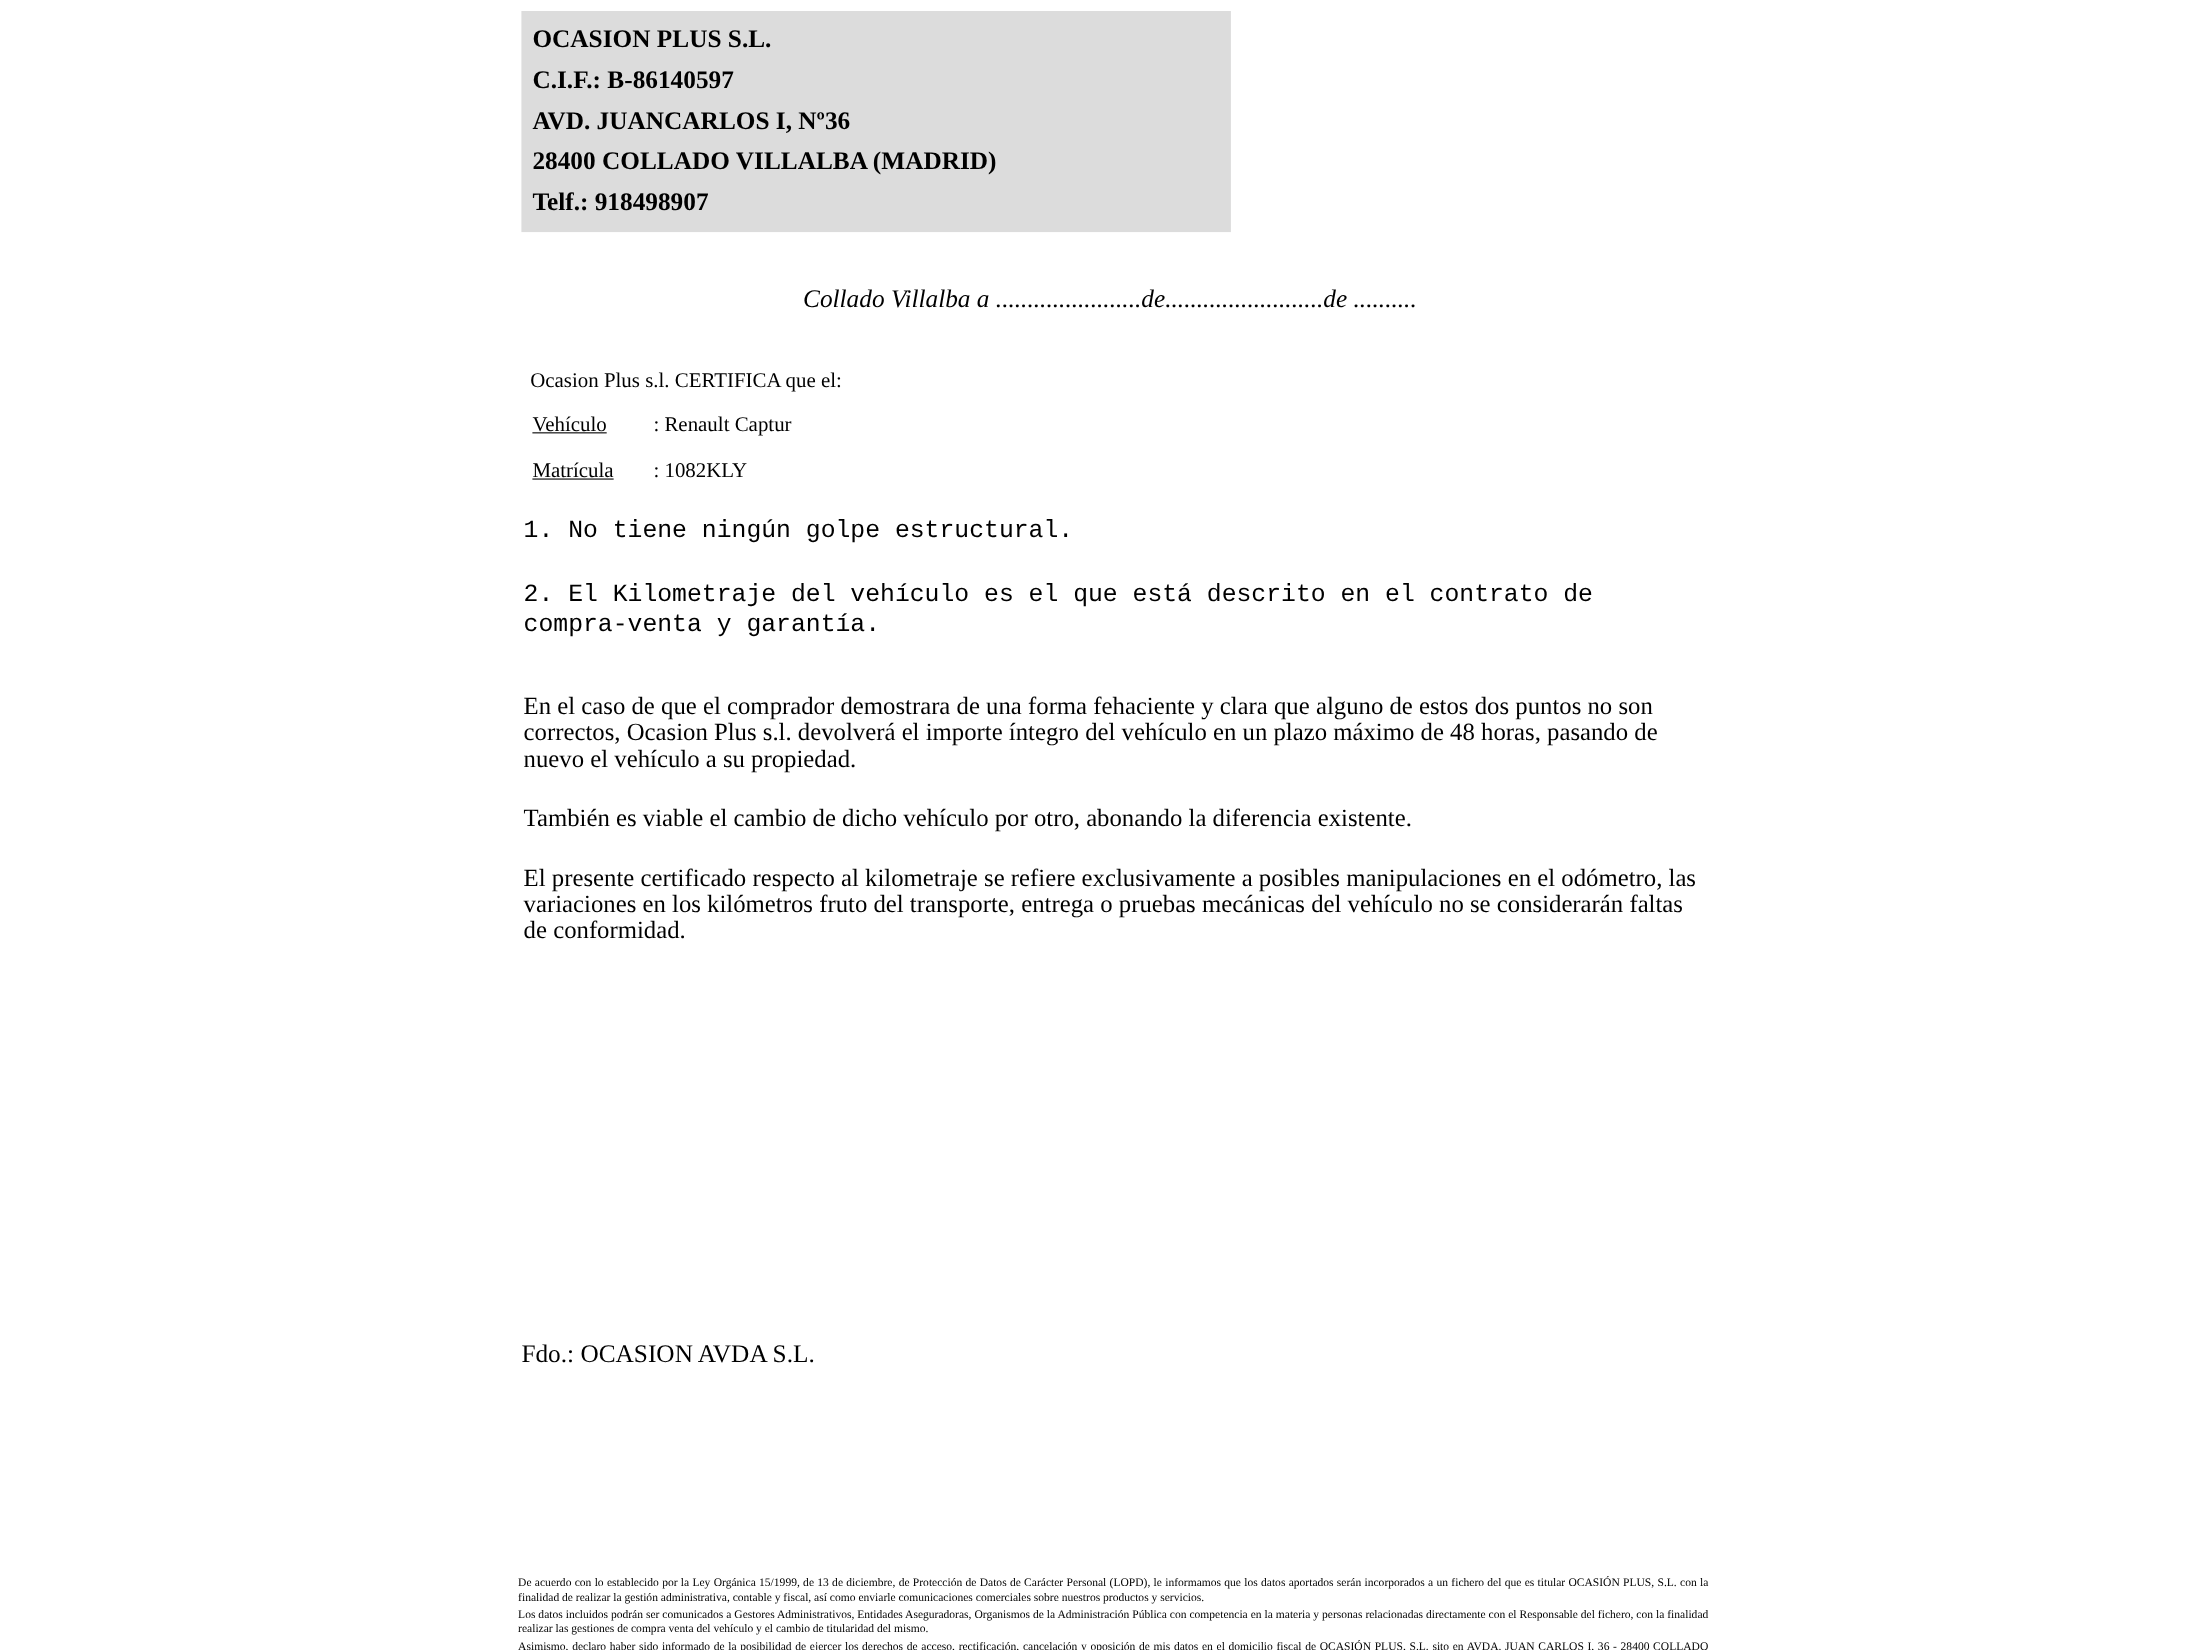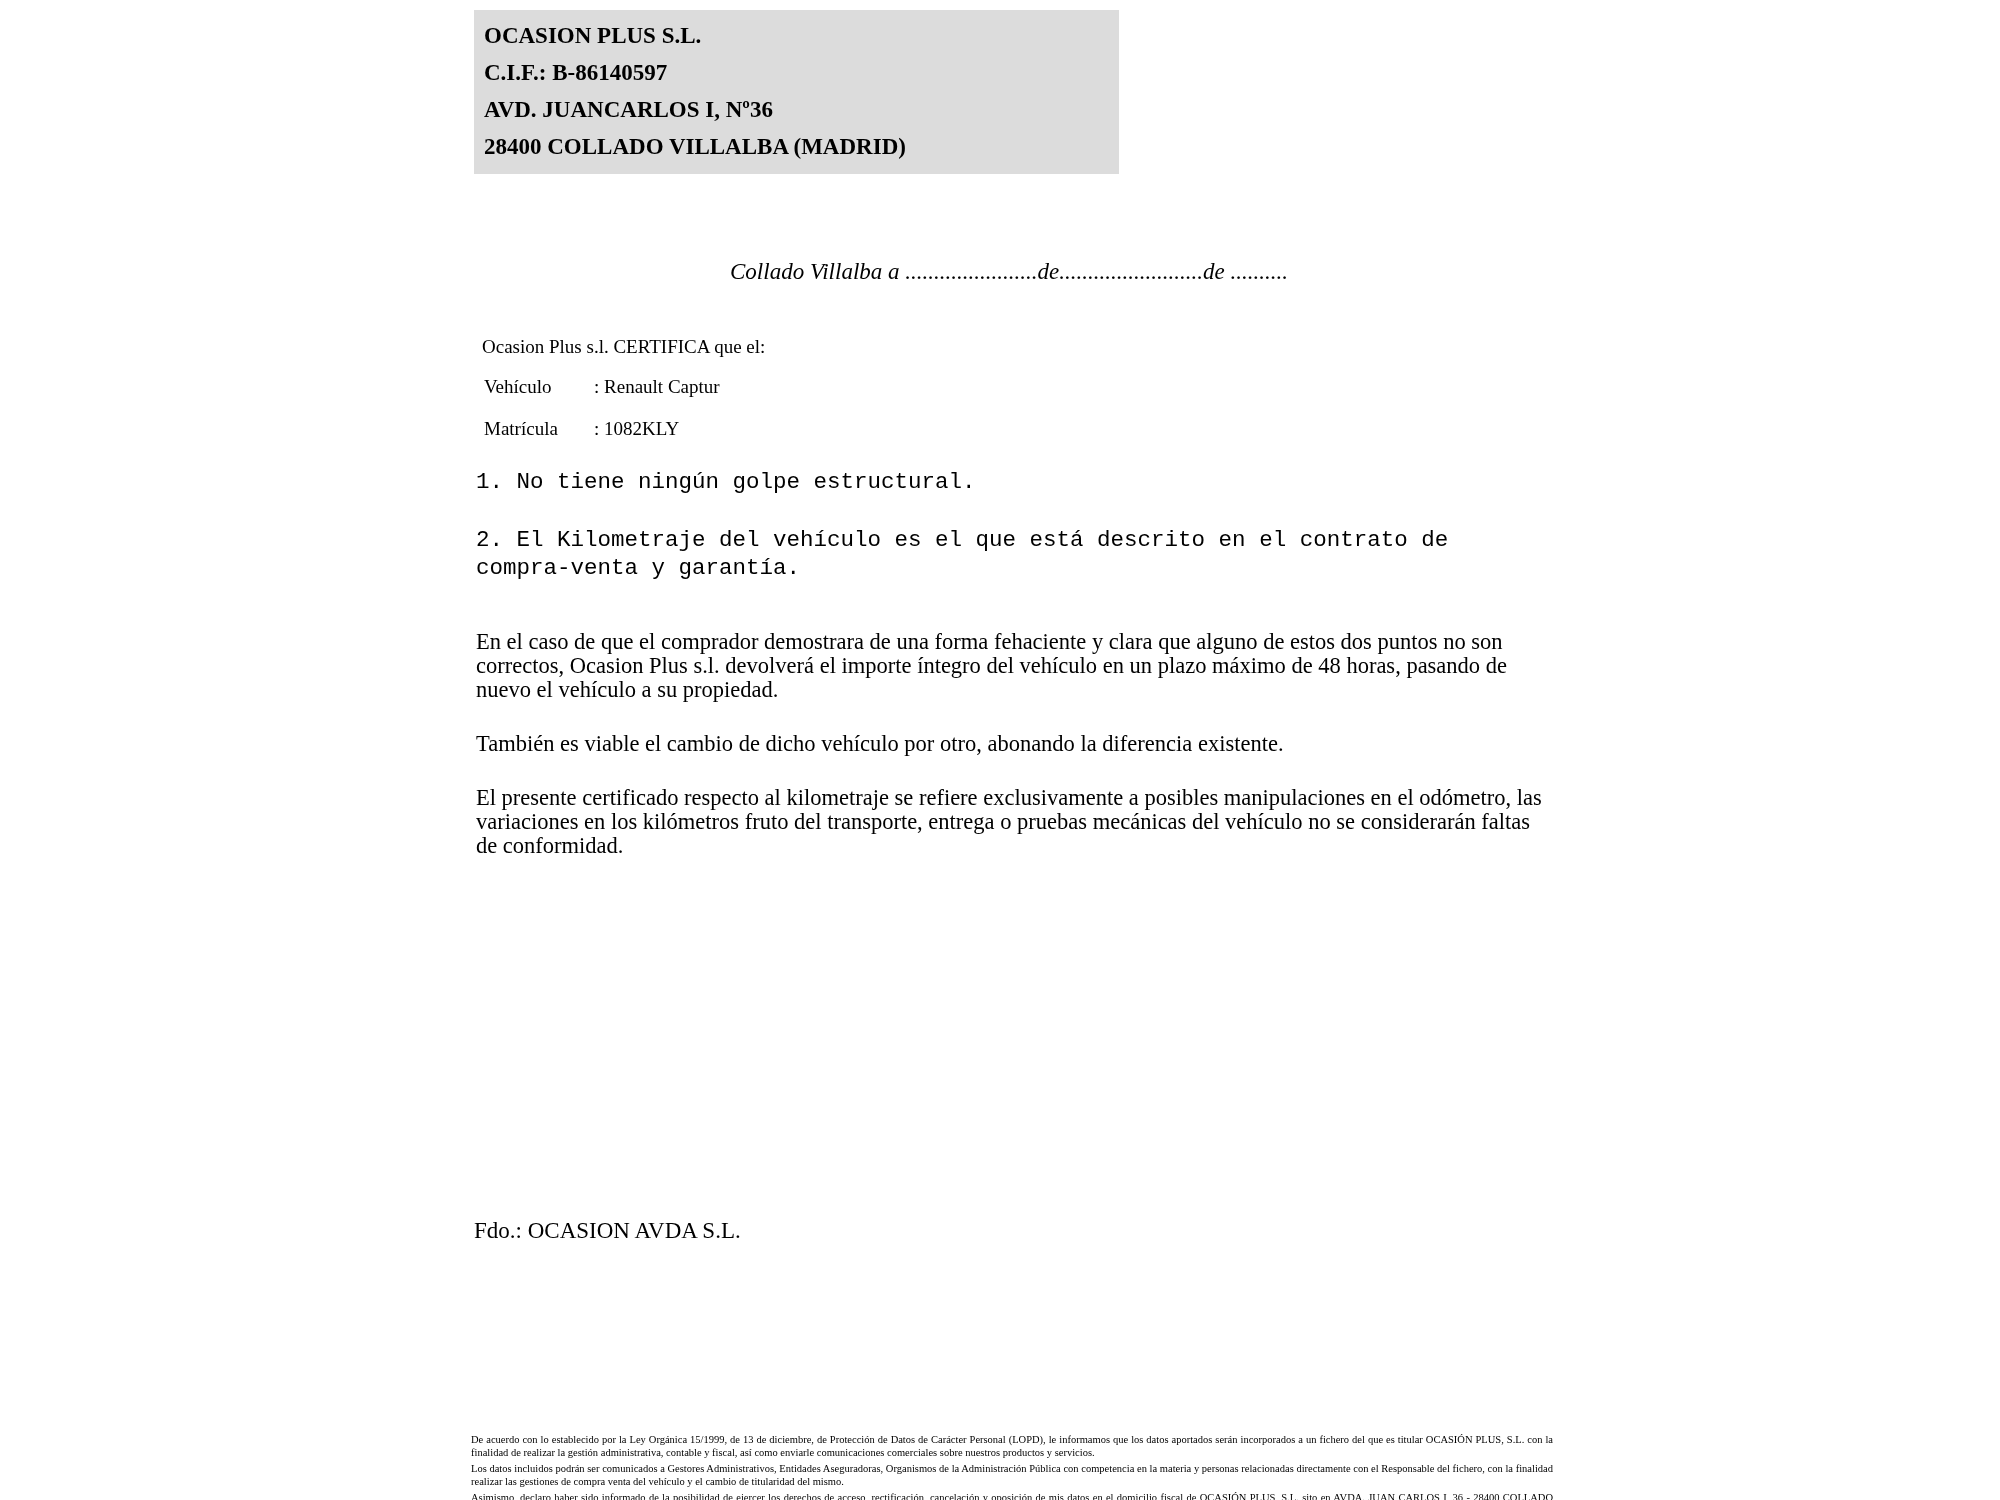--- a/index.html
+++ b/index.html
@@ -45,20 +45,21 @@
   .cert {
     position: absolute;
     top: 322px;
     left: 474px;
     font-size: 19px;
     line-height: 34px;
   }
   .cert-label {
     display: inline-block;
     width: 110px;
+    text-decoration: underline;
   }
 
   
   .points {
     position: absolute;
     top: 460px;
     left: 468px;
     width: 1075px;
     font-size: 22.5px;
     line-height: 28px;
@@ -100,20 +101,21 @@
 </head>
 <body>
 
 <div class="page">
 
   <div class="header-box">
     <div>OCASION PLUS S.L.</div>
     <div>C.I.F.: B-86140597</div>
     <div>AVD. JUANCARLOS I, Nº36</div>
     <div>28400 COLLADO VILLALBA (MADRID)</div>
+    <div>Telf.: 918498907</div>
   </div>
 
   <div class="dateline">Collado Villalba a .......................de.........................de ..........</div>
 
   <div class="cert">
     <div>Ocasion Plus s.l. CERTIFICA que el:</div>
     <div><span class="cert-label">Vehículo</span><span>: Renault Captur</span></div>
     <div><span class="cert-label">Matrícula</span><span>: 1082KLY</span></div>
   </div>
 

